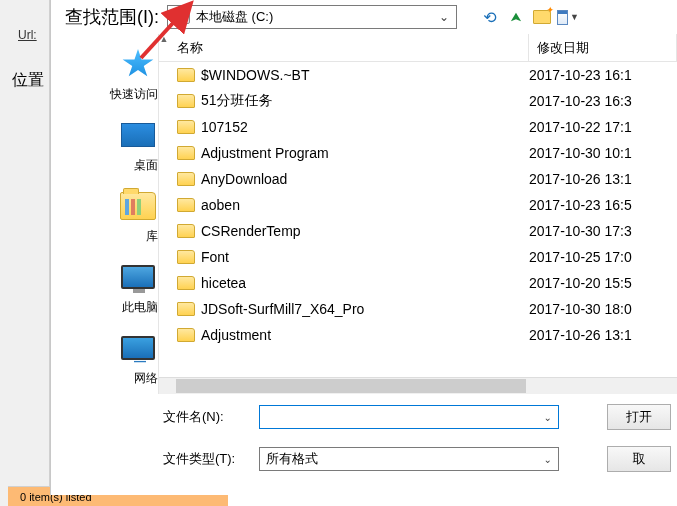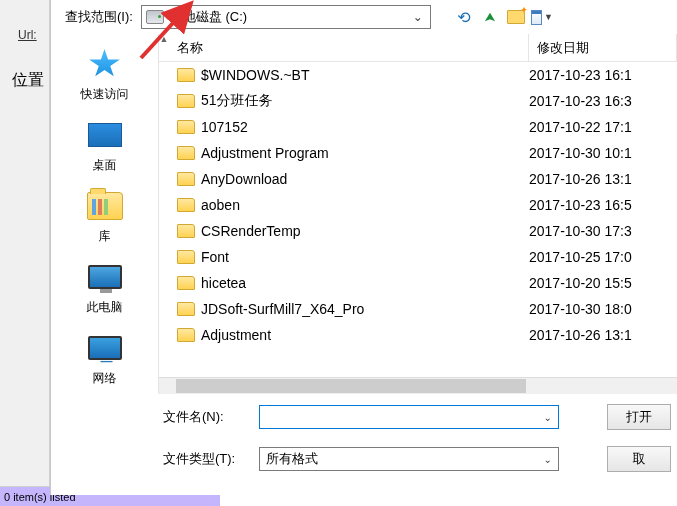--- a/index.html
+++ b/index.html
@@ -30,27 +30,27 @@
       text-decoration: underline;
     }
     .bg-shell .pos-label {
       position: absolute;
       top: 70px; left: 12px;
       font-size: 16px;
     }
     .status-bar {
       position: absolute;
       bottom: 0;
-      left: 0;
+      left: 8px;
       width: 220px;
       height: 20px;
-      background: #c4b5fd;
+      background: #fdba74;
       border-top: 1px solid #d0d0d0;
       font-size: 11px;
-      padding-left: 4px;
+      padding-left: 12px;
       line-height: 20px;
       z-index: 1;
     }
     .dialog {
       position: absolute;
       left: 50px;
       top: 0;
       width: 627px;
       height: 495px;
       background: #fff;
@@ -58,21 +58,21 @@
       z-index: 2;
     }
     .top-row {
       display: flex;
       align-items: center;
       height: 34px;
       padding: 4px 6px;
       gap: 4px;
     }
     .lookin-label {
-      font-size: 13px;
+      font-size: 18px;
       margin-left: 8px;
       margin-right: 4px;
     }
     .lookin-combo {
       flex: 0 0 290px;
       height: 24px;
       border: 1px solid #7a7a7a;
       background: #fff;
       display: flex;
       align-items: center;
@@ -145,21 +145,21 @@
       display: flex;
       flex-direction: column;
       align-items: center;
       padding-top: 6px;
       gap: 4px;
     }
     .sb-item {
       width: 100%;
       display: flex;
       flex-direction: column;
-      align-items: center;
+      align-items: flex-end;
       padding: 6px 0 4px;
       cursor: pointer;
       font-size: 12px;
     }
     .sb-ico { width: 40px; height: 36px; display: flex; align-items: center; justify-content: center; }
     .star {
       width: 32px; height: 30px;
       clip-path: polygon(50% 0%, 61% 35%, 98% 35%, 68% 57%, 79% 91%, 50% 70%, 21% 91%, 32% 57%, 2% 35%, 39% 35%);
       background: linear-gradient(#4dbfff, #1a8de0);
     }

